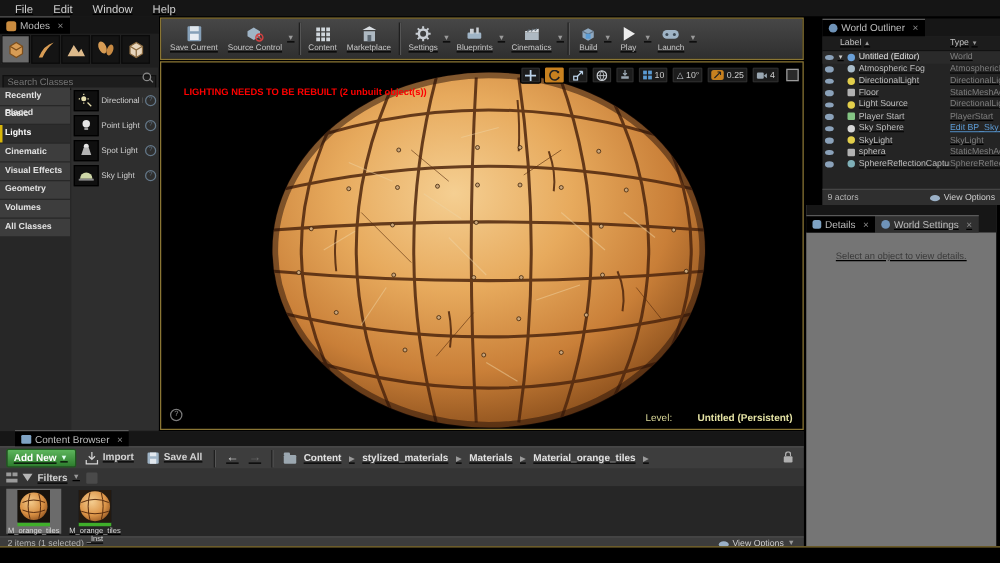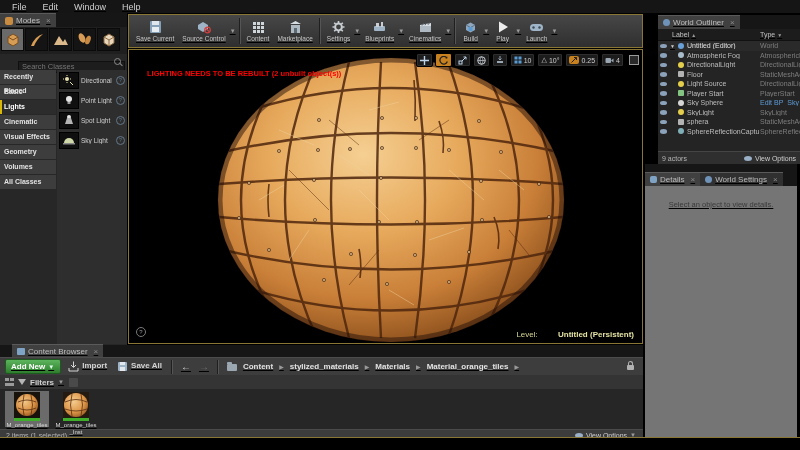--- a/index.html
+++ b/index.html
@@ -5,27 +5,27 @@
   html,body{margin:0;padding:0;background:#000;}
   #app{position:relative;width:800px;height:450px;background:#000;overflow:hidden;
        font-family:"Liberation Sans",sans-serif;-webkit-font-smoothing:antialiased;}
   .abs{position:absolute;text-decoration:underline;}
   
   #menubar{left:0;top:0;width:800px;height:13px;background:#151515;display:flex;align-items:center;padding-left:4px;box-sizing:border-box;}
   .menu-item{font-size:9px;color:#cfcfcf;padding:0 8px;cursor:default;}
   
   #modes{left:0;top:13px;width:127px;height:332px;background:#272727;}
   .tabstrip{height:14px;background:#161616;display:flex;align-items:flex-end;}
-  .tab{background:#404040;border-top:1px solid #5a5a5a;height:13px;display:flex;align-items:center;gap:3px;padding:0 5px;font-size:8px;color:#bdbdbd;}
+  .tab{background:#000000;border-top:1px solid #5a5a5a;height:13px;display:flex;align-items:center;gap:3px;padding:0 5px;font-size:8px;color:#bdbdbd;}
   .tab .close{color:#8a8a8a;font-size:8px;margin-left:3px;}
   .tab-ico{width:8px;height:8px;border-radius:2px;background:#c98b3f;display:inline-block;}
   .mode-icons{height:27px;background:#1f1f1f;display:flex;gap:1px;padding:1px 1px;box-sizing:border-box;}
   .mode-btn{width:23px;height:23px;background:#141414;border:1px solid #0a0a0a;display:flex;align-items:center;justify-content:center;box-sizing:border-box;}
   .mode-btn.active{background:#6a6a6a;}
-  .search-wrap{position:relative;height:15px;padding:1px 2px;box-sizing:border-box;margin-left:16px;}
+  .search-wrap{position:relative;height:15px;padding:1px 2px;box-sizing:border-box;}
   .search-wrap input{width:100%;height:12px;background:#1d1d1d;border:1px solid #101010;color:#9a9a9a;font-size:7.5px;padding:0 12px 0 3px;box-sizing:border-box;font-family:"Liberation Sans",sans-serif;}
   .mag{position:absolute;right:6px;top:4px;width:5px;height:5px;border:1px solid #8a8a8a;border-radius:50%;}
   .mag::after{content:"";position:absolute;width:4px;height:1px;background:#8a8a8a;transform:rotate(45deg);right:-3px;bottom:-1px;}
   .cat-col{position:absolute;left:0;top:57px;width:56px;}
   .cat{height:14px;line-height:14px;background:#3d3d3d;margin-bottom:1px;font-size:7px;font-weight:bold;color:#e2e2e2;padding-left:4px;}
   .cat.selected{background:#2c2c2c;border-left:2px solid #d8b60a;padding-left:2px;color:#fff;}
   .items-col{position:absolute;left:57px;top:57px;width:70px;height:274px;background:#2e2e2e;}
   .place-item{height:20px;display:flex;align-items:center;gap:2px;padding:0 2px;}
   .p-icon{width:18px;height:15px;background:#0f0f0f;border:1px solid #000;display:flex;align-items:center;justify-content:center;flex:none;}
   .p-label{flex:1;font-size:6.5px;color:#cfcfcf;white-space:nowrap;overflow:hidden;}

